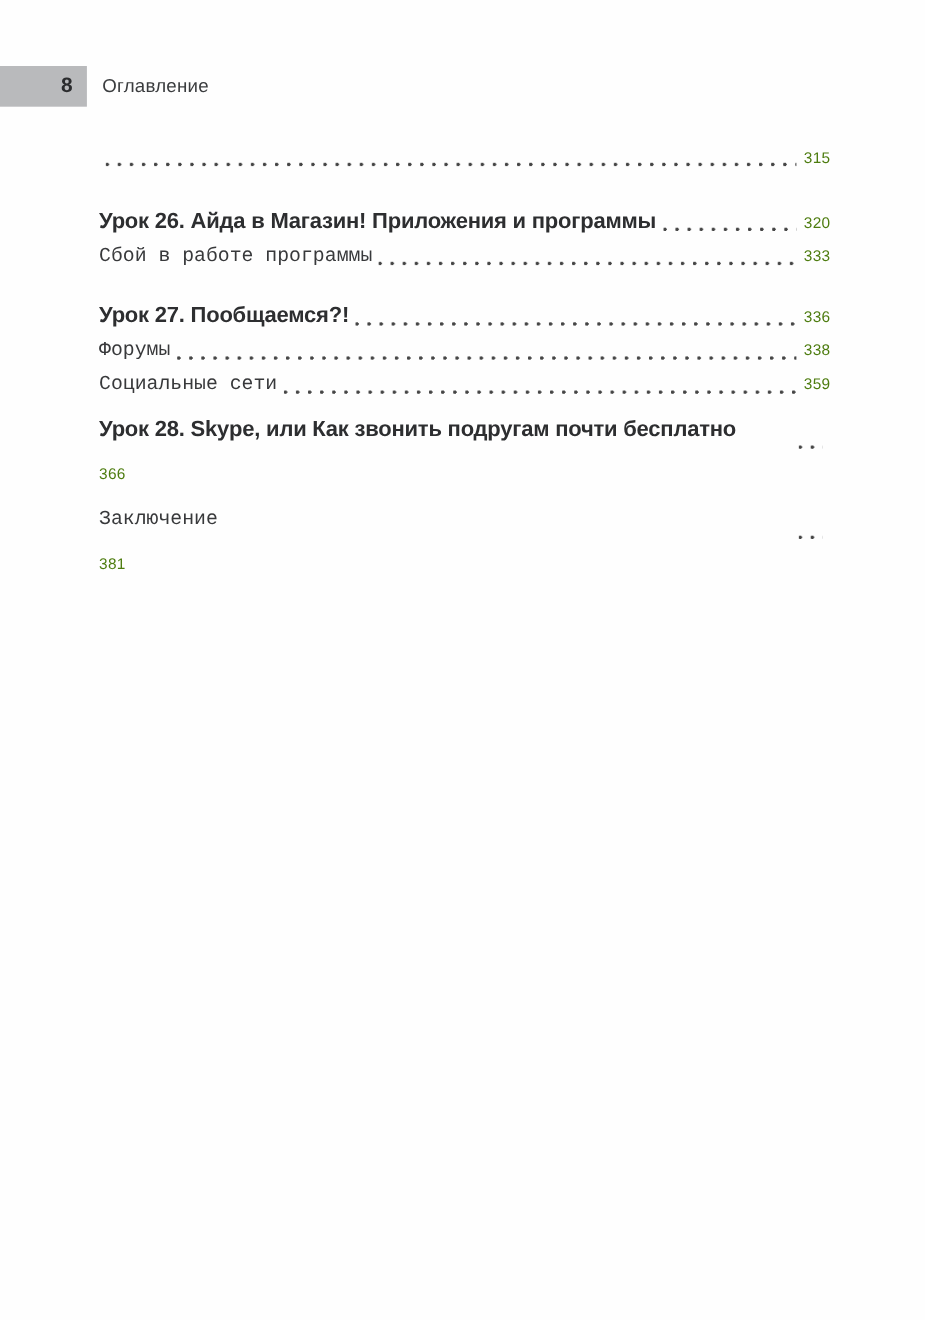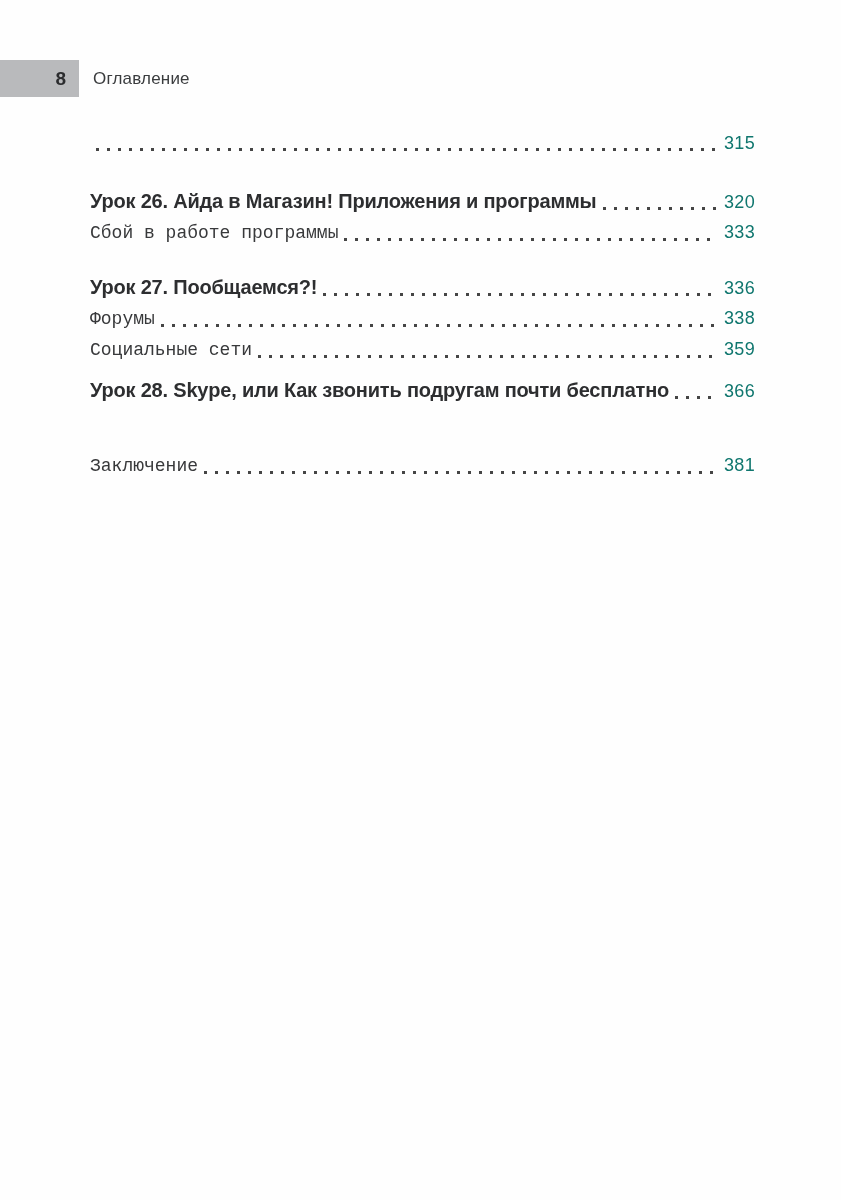--- a/index.html
+++ b/index.html
@@ -85,29 +85,29 @@
     align-self: flex-end;
     height: 3px;
     margin: 0 7px 7px 6px;
     min-width: 22px;
     background-image: radial-gradient(circle at 1.5px 1.5px, #454545 1.45px, rgba(0,0,0,0) 1.8px);
     background-size: 11px 3px;
     background-repeat: repeat-x;
     background-position: left bottom;
   }
   .page-num {
-    font-size: 18px;
+    font-size: 14px;
     font-weight: 400;
-    color: #0f766e;
+    color: #4d7c0f;
     letter-spacing: 0.3px;
   }
-  .gap-sm { margin-top: 10px; }
+  .gap-sm { margin-top: 10px; flex-direction: column; }
   .gap-md { margin-top: 28px; }
   .gap-lg { margin-top: 24px; }
-  .gap-xl { margin-top: 44px; }
+  .gap-xl { margin-top: 12px; flex-direction: column; }
 </style>
 </head>
 <body>
 
 <div class="page">
 
   <div class="running-head">
     <div class="folio-bar">
       <span class="folio-number">8</span>
     </div>

